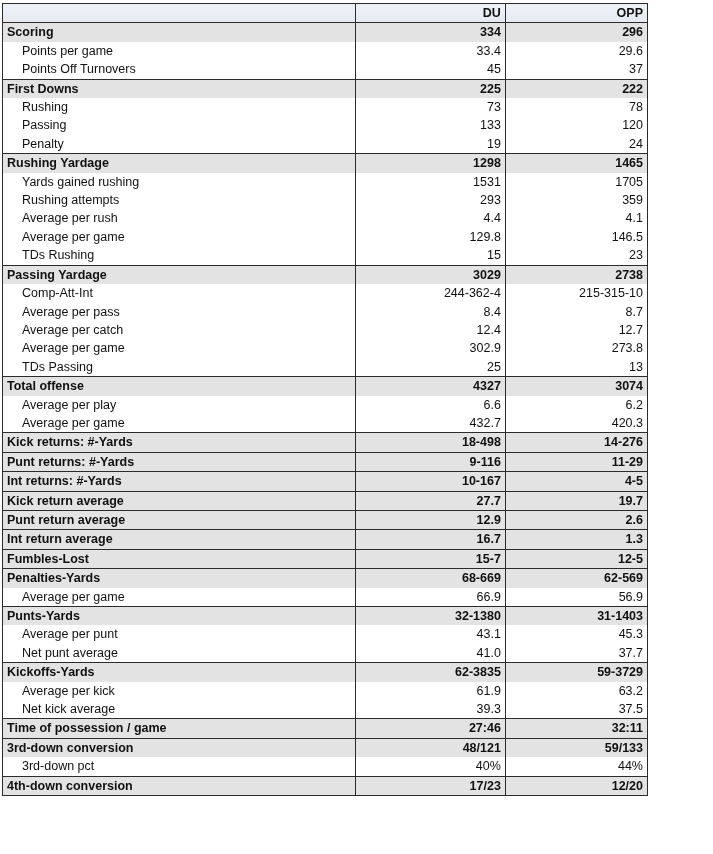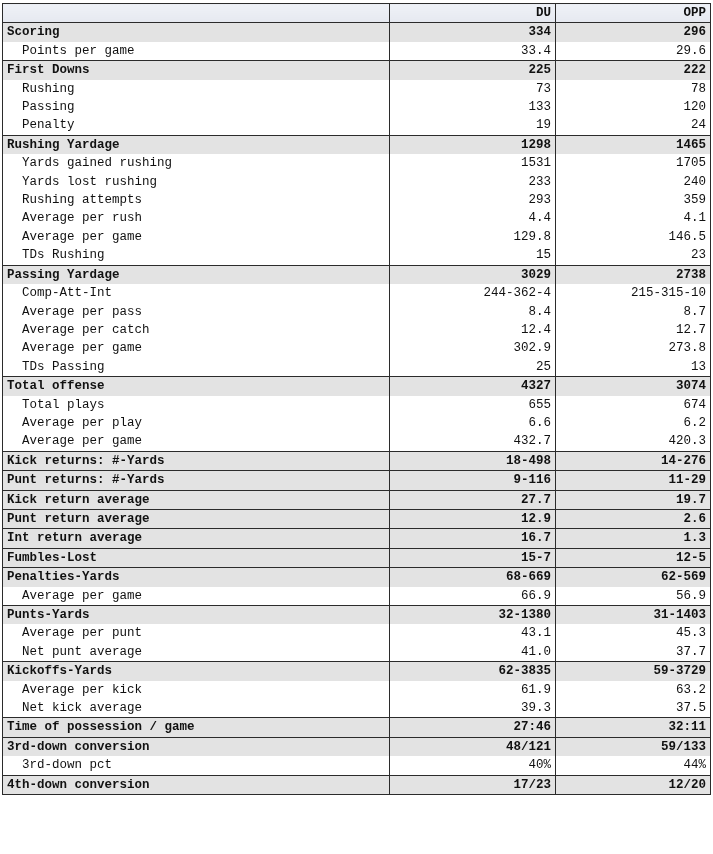--- a/index.html
+++ b/index.html
@@ -1,21 +1,21 @@
 <!DOCTYPE html>
 <html><head>
   <meta charset="utf-8">
   <style>
     html, body { margin: 0; padding: 0; background: #ffffff; }
     body { width: 713px; height: 854px; overflow: hidden; }
     .stats-table {
       position: absolute; left: 2px; top: 3px;
-      width: 709px;
+      width: 646px;
       border-collapse: collapse;
-      font-family: Liberation Mono, monospace;
+      font-family: Liberation Sans, sans-serif;
       font-size: 12.5px;
       color: #111;
       border: 1.5px solid #2b2b2b;
     }
     .stats-table th, .stats-table td {
       padding: 0 4px;
       height: 18.4px;
       line-height: 18.4px;
       white-space: nowrap;
     }
@@ -58,20 +58,25 @@
       <tr class="group first">
         <td class="label">Scoring</td>
         <td class="num">334</td>
         <td class="num">296</td>
       </tr>
       <tr class="sub">
         <td class="label">Points per game</td>
         <td class="num">33.4</td>
         <td class="num">29.6</td>
       </tr>
+      <tr class="sub">
+        <td class="label">Points Off Turnovers</td>
+        <td class="num">45</td>
+        <td class="num">37</td>
+      </tr>
       <tr class="group">
         <td class="label">First Downs</td>
         <td class="num">225</td>
         <td class="num">222</td>
       </tr>
       <tr class="sub">
         <td class="label">Rushing</td>
         <td class="num">73</td>
         <td class="num">78</td>
       </tr>
@@ -89,25 +94,20 @@
         <td class="label">Rushing Yardage</td>
         <td class="num">1298</td>
         <td class="num">1465</td>
       </tr>
       <tr class="sub">
         <td class="label">Yards gained rushing</td>
         <td class="num">1531</td>
         <td class="num">1705</td>
       </tr>
       <tr class="sub">
-        <td class="label">Yards lost rushing</td>
-        <td class="num">233</td>
-        <td class="num">240</td>
-      </tr>
-      <tr class="sub">
         <td class="label">Rushing attempts</td>
         <td class="num">293</td>
         <td class="num">359</td>
       </tr>
       <tr class="sub">
         <td class="label">Average per rush</td>
         <td class="num">4.4</td>
         <td class="num">4.1</td>
       </tr>
       <tr class="sub">
@@ -149,43 +149,43 @@
         <td class="label">TDs Passing</td>
         <td class="num">25</td>
         <td class="num">13</td>
       </tr>
       <tr class="group">
         <td class="label">Total offense</td>
         <td class="num">4327</td>
         <td class="num">3074</td>
       </tr>
       <tr class="sub">
-        <td class="label">Total plays</td>
-        <td class="num">655</td>
-        <td class="num">674</td>
-      </tr>
-      <tr class="sub">
         <td class="label">Average per play</td>
         <td class="num">6.6</td>
         <td class="num">6.2</td>
       </tr>
       <tr class="sub">
         <td class="label">Average per game</td>
         <td class="num">432.7</td>
         <td class="num">420.3</td>
       </tr>
       <tr class="group">
         <td class="label">Kick returns: #-Yards</td>
         <td class="num">18-498</td>
         <td class="num">14-276</td>
       </tr>
       <tr class="group">
         <td class="label">Punt returns: #-Yards</td>
         <td class="num">9-116</td>
         <td class="num">11-29</td>
+      </tr>
+      <tr class="group">
+        <td class="label">Int returns: #-Yards</td>
+        <td class="num">10-167</td>
+        <td class="num">4-5</td>
       </tr>
       <tr class="group">
         <td class="label">Kick return average</td>
         <td class="num">27.7</td>
         <td class="num">19.7</td>
       </tr>
       <tr class="group">
         <td class="label">Punt return average</td>
         <td class="num">12.9</td>
         <td class="num">2.6</td>

